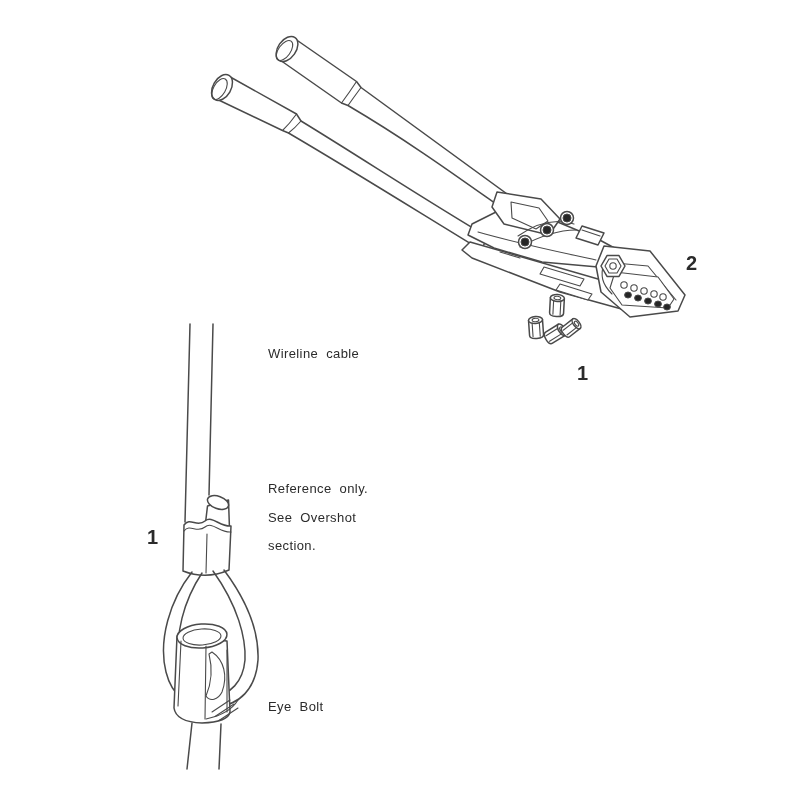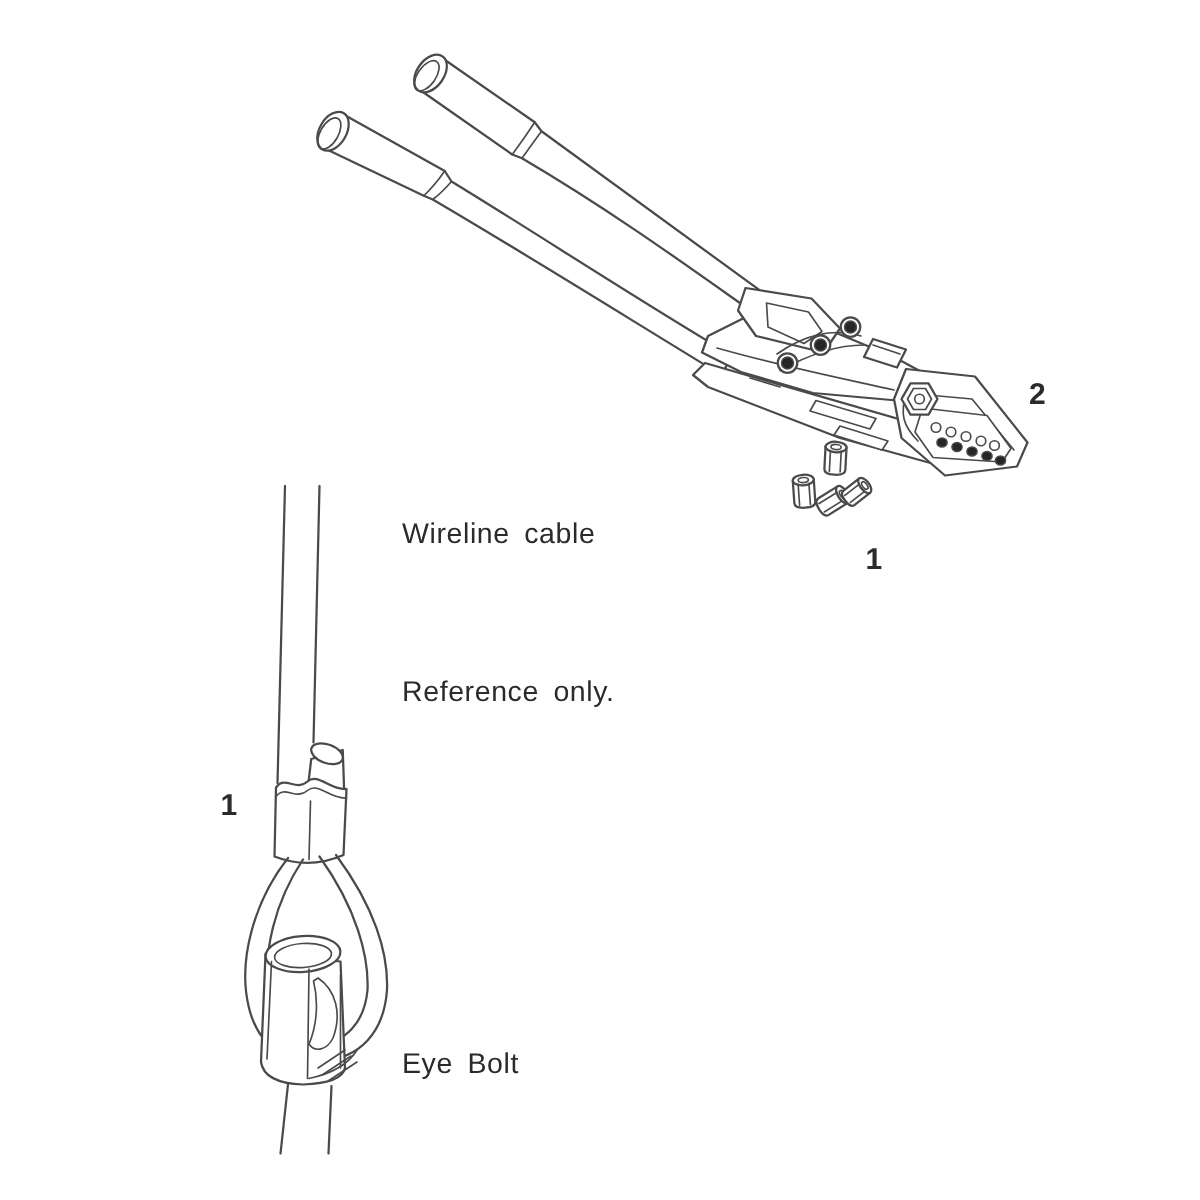--- a/index.html
+++ b/index.html
@@ -11,21 +11,21 @@
     overflow:hidden;font-family:"Liberation Sans",sans-serif;
   }
   svg{position:absolute;left:0;top:0;}
   
   .ln{fill:none;stroke:var(--line);stroke-width:1.5;stroke-linecap:round;stroke-linejoin:round;}
   .th{fill:none;stroke:var(--line);stroke-width:1.1;stroke-linecap:round;stroke-linejoin:round;}
   .wh{fill:var(--background);stroke:var(--line);stroke-width:1.5;stroke-linejoin:round;}
   .wh2{fill:var(--background);stroke:var(--line);stroke-width:1.1;stroke-linejoin:round;}
   .dk{fill:var(--dark-fill);stroke:var(--line);stroke-width:1;}
   .lbl{
-    position:absolute;color:var(--text);font-size:19px;letter-spacing:.4px;
+    position:absolute;color:var(--text);font-size:13px;letter-spacing:.4px;
     word-spacing:4px;white-space:nowrap;
   }
   .ref{line-height:28.5px;}
   .num{position:absolute;color:var(--text);font-size:20px;font-weight:bold;}
 </style>
 </head>
 <body>
 
 <div class="canvas">
 
@@ -151,22 +151,24 @@
       <path class="th" d="M 206,719 C 220,716 232,710 238,700"></path>
       <path class="th" d="M 212,712 L 230,700 M 215,716.5 L 234,704 M 219,720.5 L 238,708"></path>
 
       <path class="ln" d="M 192,723 L 187,769"></path>
       <path class="ln" d="M 221,724 L 219,769"></path>
     </g>
   </svg>
 
   <div class="lbl" style="left:268px;top:346px">Wireline cable</div>
 
-  <div class="lbl ref" style="left:268px;top:448px">
+  <div class="lbl ref" style="left:268px;top:475px">
     <div>Reference only.</div>
+    <div>See Overshot</div>
+    <div>section.</div>
   </div>
 
   <div class="lbl" style="left:268px;top:699px">Eye Bolt</div>
 
   <div class="num" style="left:686px;top:252px">2</div>
 
   <div class="num" style="left:577px;top:362px">1</div>
 
   <div class="num" style="left:147px;top:526px">1</div>
 </div>

